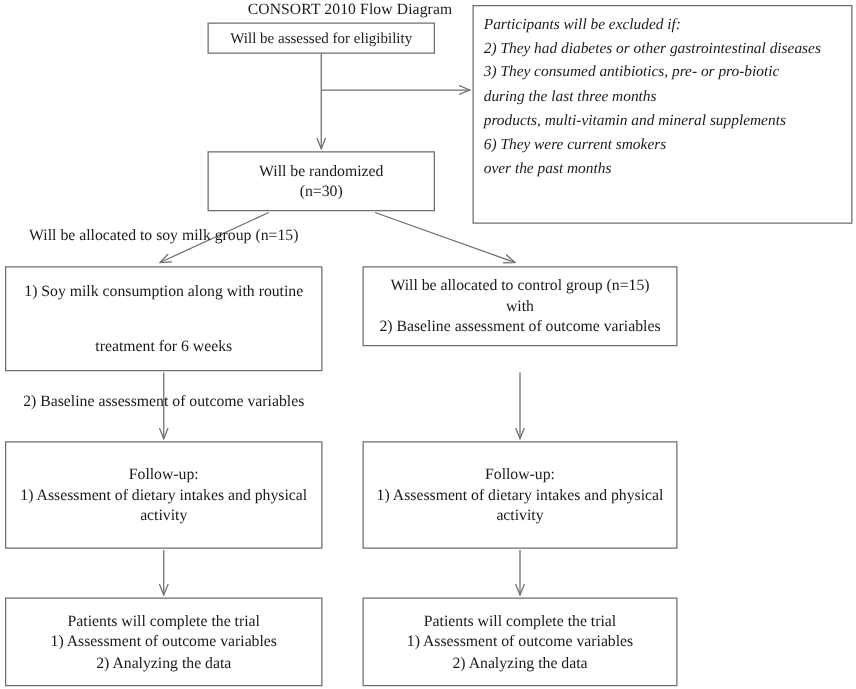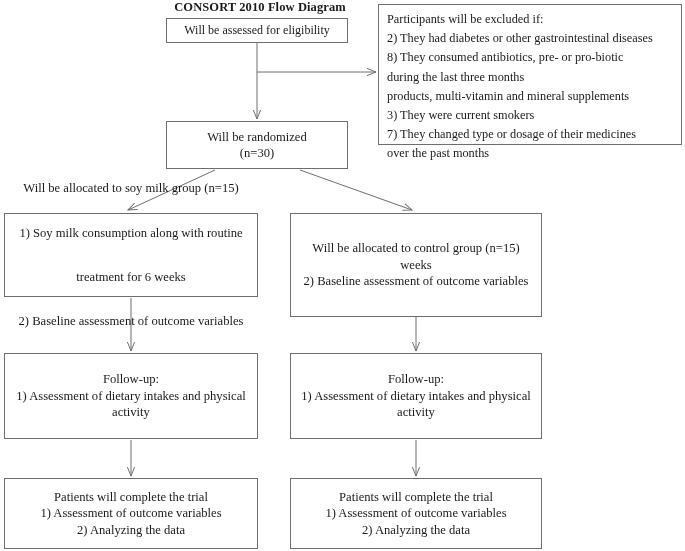--- a/index.html
+++ b/index.html
@@ -26,24 +26,25 @@
     width: 685px;
     height: 551px;
     pointer-events: none;
   }
   .title {
     position: absolute;
     left: 0;
     top: 0;
     width: 520px;
     text-align: center;
-    font-weight: bold;
+    font-weight: normal;
     font-size: 12.5px;
     line-height: 14px;
     letter-spacing: 0.1px;
+    padding-left: 20px;
   }
   .box {
     position: absolute;
     box-sizing: border-box;
     border: 1px solid #6e6e6e;
     background: #ffffff;
     display: flex;
     flex-direction: column;
     justify-content: center;
   }
@@ -56,39 +57,40 @@
   .box.left-align .line {
     text-align: left;
   }
   
   #box-eligibility {
     left: 166px; top: 18px; width: 182px; height: 25px;
   }
   #box-eligibility .line { font-size: 12px; }
 
   #box-exclusion {
-    left: 378px; top: 4px; width: 304px; height: 141px;
+    left: 378px; top: 4px; width: 304px; height: 175px;
     padding: 5px 0 5px 8px;
     justify-content: flex-start;
+    font-style: italic;
   }
   #box-exclusion .line {
     font-size: 12.3px;
     line-height: 19.2px;
     text-align: left;
   }
 
   #box-randomized {
     left: 166px; top: 121px; width: 182px; height: 48px;
   }
 
   #box-alloc-soy {
     left: 4px; top: 213px; width: 254px; height: 84px; gap: 28px;
   }
   #box-alloc-control {
-    left: 290px; top: 213px; width: 252px; height: 104px;
+    left: 290px; top: 213px; width: 252px; height: 64px;
   }
   #box-followup-soy {
     left: 4px; top: 353px; width: 254px; height: 86px;
   }
   #box-followup-control {
     left: 290px; top: 353px; width: 252px; height: 86px;
   }
   #box-complete-soy {
     left: 4px; top: 478px; width: 254px; height: 71px;
   }
@@ -127,43 +129,42 @@
 
   <div class="title">CONSORT 2010 Flow Diagram</div>
 
   <div class="box" id="box-eligibility">
     <div class="line">Will be assessed for eligibility</div>
   </div>
 
   <div class="box left-align" id="box-exclusion">
     <div class="line">Participants will be excluded if:</div>
     <div class="line">2) They had diabetes or other gastrointestinal diseases</div>
-    <div class="line">8) They consumed antibiotics, pre- or pro-biotic</div>
+    <div class="line">3) They consumed antibiotics, pre- or pro-biotic</div>
     <div class="line">during the last three months</div>
     <div class="line">products, multi-vitamin and mineral supplements</div>
-    <div class="line">3) They were current smokers</div>
-    <div class="line">7) They changed type or dosage of their medicines</div>
+    <div class="line">6) They were current smokers</div>
     <div class="line">over the past months</div>
   </div>
 
   <div class="box" id="box-randomized">
     <div class="line">Will be randomized</div>
     <div class="line">(n=30)</div>
   </div>
 
   <div class="box" id="box-alloc-soy">
     <div class="line">Will be allocated to soy milk group (n=15)</div>
     <div class="line">1) Soy milk consumption along with routine</div>
     <div class="line">treatment for 6 weeks</div>
     <div class="line">2) Baseline assessment of outcome variables</div>
   </div>
 
   <div class="box" id="box-alloc-control">
     <div class="line">Will be allocated to control group (n=15)</div>
-    <div class="line">weeks</div>
+    <div class="line">with</div>
     <div class="line">2) Baseline assessment of outcome variables</div>
   </div>
 
   <div class="box" id="box-followup-soy">
     <div class="line">Follow-up:</div>
     <div class="line">1) Assessment of dietary intakes and physical</div>
     <div class="line">activity</div>
   </div>
 
   <div class="box" id="box-followup-control">

